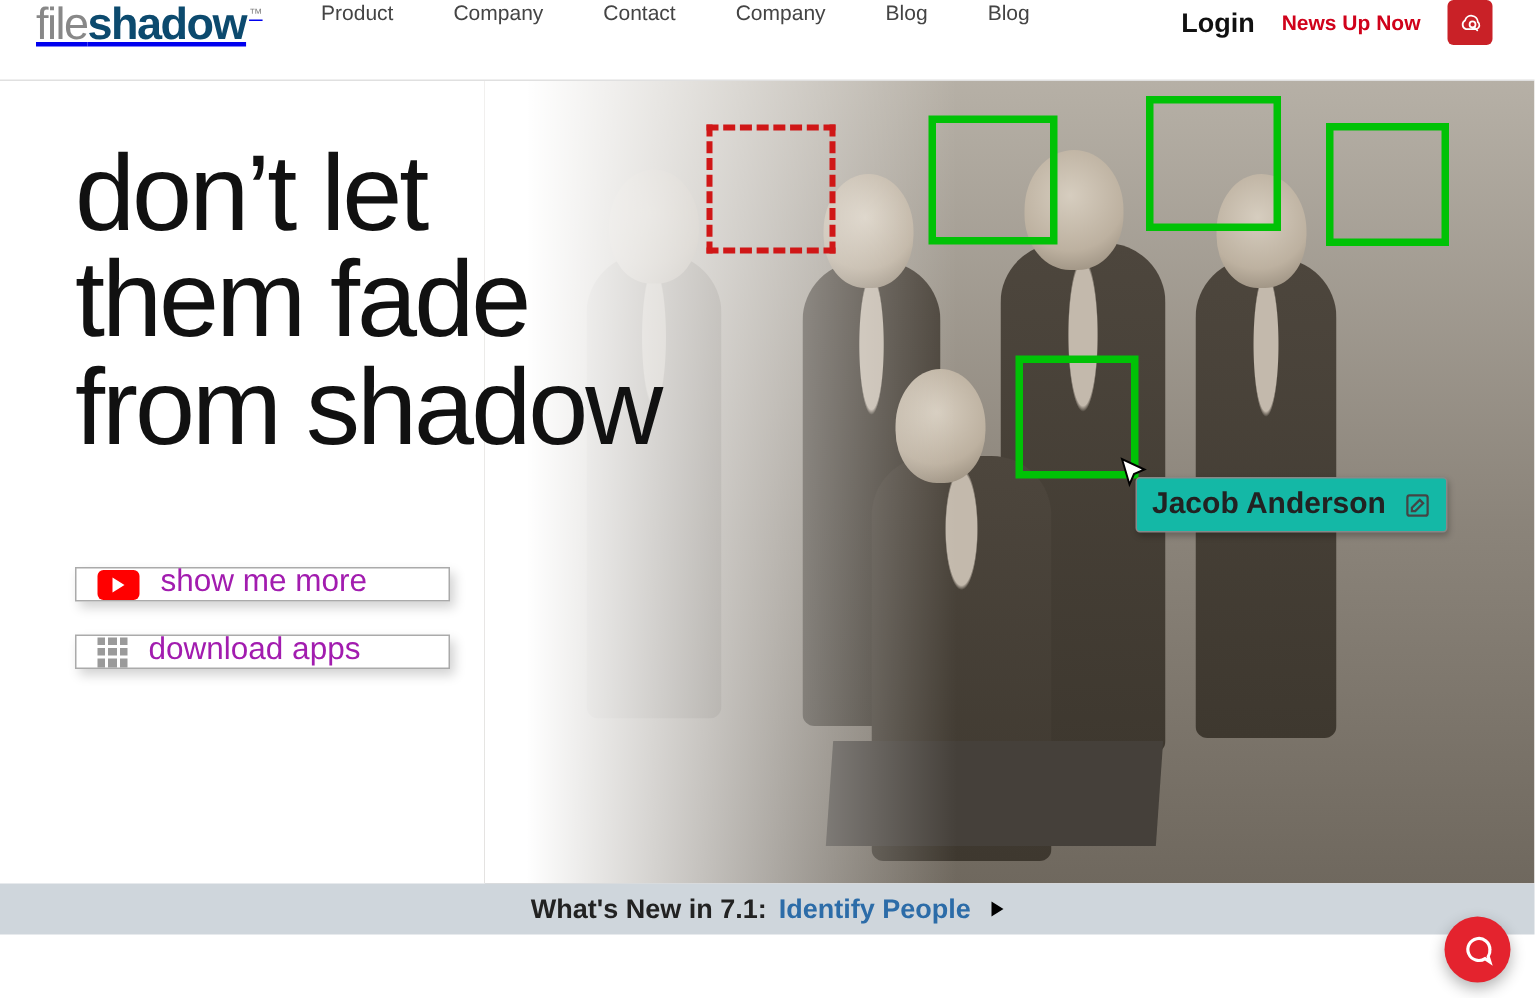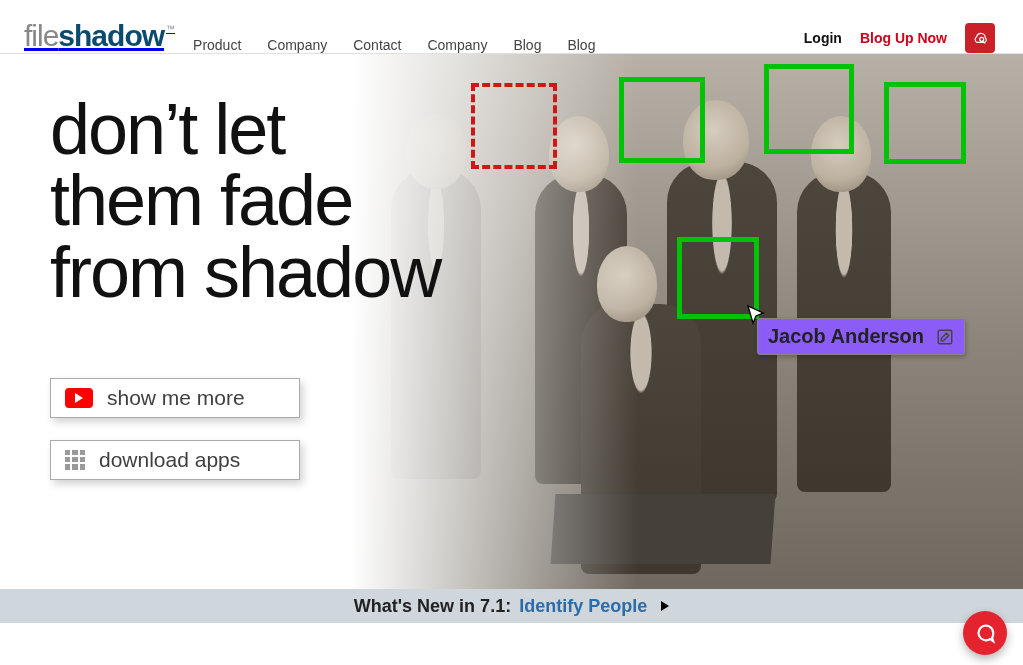--- a/index.html
+++ b/index.html
@@ -6,29 +6,29 @@
     --brand-red:#c92127;
     --signup:#d0021b;
     --greenbox:#00c206;
     --banner-bg:#cfd6dc;
     --chat:#e4232e;
   }
   *{box-sizing:border-box;margin:0;padding:0}
   body{font-family:Helvetica,Arial,sans-serif;color:#333;background:#fff;width:1023px;height:665px;overflow:hidden;position:relative}
 
   
-  header{position:relative;height:54px;border-bottom:1px solid #e0e0e0;background:#fff;display:flex;align-items:flex-end;padding:0 28px 0 24px;z-index:10}
+  header{position:relative;height:54px;border-bottom:1px solid #e0e0e0;background:#fff;display:flex;align-items:flex-start;padding:0 28px 0 24px;z-index:10}
   .logo{display:flex;align-items:baseline;font-family:Helvetica,Arial,sans-serif;font-weight:400}
   .logo .file{font-size:30px;color:#888;letter-spacing:-1px}
   .logo .shadow{font-size:30px;color:#0c4a6e;font-weight:700;letter-spacing:-1px}
   .logo .tm{font-size:9px;color:#888;position:relative;top:-14px;left:2px}
-  nav.mainnav{display:flex;gap:26px;margin-left:20px}
+  nav.mainnav{display:flex;gap:40px;margin-left:41px}
   nav.mainnav a{font-size:14px;color:#444;text-decoration:none}
   .header-right{margin-left:auto;display:flex;align-items:center;gap:18px}
-  .login{font-size:14px;font-weight:700;color:#111;text-decoration:none}
+  .login{font-size:18px;font-weight:700;color:#111;text-decoration:none}
   .signup{font-size:14px;font-weight:600;color:var(--signup);text-decoration:none}
   .search-btn{width:30px;height:30px;border-radius:4px;background:var(--brand-red);display:flex;align-items:center;justify-content:center}
   .search-btn svg{width:19px;height:19px;fill:#fff}
 
   
   .hero{position:relative;height:535px}
   .hero-photo{position:absolute;right:0;top:0;width:700px;height:535px;overflow:hidden}
   .fade-overlay{position:absolute;inset:0;background:linear-gradient(90deg,#fff 0%,#fff 4%,rgba(255,255,255,0) 45%)}
 
   
@@ -51,28 +51,28 @@
   .face-box{position:absolute;border:5px solid var(--greenbox)}
   
   #fb-a{left:619px;top:23px;width:86px;height:86px}
   #fb-b{left:764px;top:10px;width:90px;height:90px}
   #fb-c{left:884px;top:28px;width:82px;height:82px}
   #fb-d{left:677px;top:183px;width:82px;height:82px}
   .dotted-box{position:absolute;left:471px;top:29px;width:86px;height:86px;border:4px dashed #d01717}
 
   
   .cursor{position:absolute;left:744px;top:250px;width:24px;height:24px}
-  .nametag{position:absolute;left:757px;top:264px;background:#8b5cf6;border:1px solid #888;border-radius:3px;padding:6px 10px;display:flex;align-items:center;gap:12px;font-size:20px;font-weight:600;color:#222;box-shadow:1px 2px 4px rgba(0,0,0,.25)}
+  .nametag{position:absolute;left:757px;top:264px;background:#14b8a6;border:1px solid #888;border-radius:3px;padding:6px 10px;display:flex;align-items:center;gap:12px;font-size:20px;font-weight:600;color:#222;box-shadow:1px 2px 4px rgba(0,0,0,.25)}
   .nametag svg{width:18px;height:18px;stroke:#444;fill:none;stroke-width:2}
 
   
   .hero-copy{position:absolute;left:50px;top:40px;z-index:5}
   h1{font-family:Liberation Sans, sans-serif;font-weight:400;color:#111;font-size:72px;line-height:.99;letter-spacing:-2px}
   .ctas{margin-top:70px;display:flex;flex-direction:column;gap:22px;width:250px}
-  .cta{height:40px;border:1px solid #aaa;background:#fff;display:flex;align-items:center;gap:14px;padding:0 14px;font-size:21px;color:#404040;cursor:pointer;box-shadow:3px 4px 8px rgba(0,0,0,.18)}
+  .cta{height:23px;border:1px solid #aaa;background:#fff;display:flex;align-items:flex-end;gap:14px;padding:0 14px;font-size:21px;color:#a21caf;cursor:pointer;box-shadow:3px 4px 8px rgba(0,0,0,.18)}
   .yt-icon{width:28px;height:20px;border-radius:4px;background:#ff0000;display:flex;align-items:center;justify-content:center}
   .yt-icon::after{content:"";border-left:8px solid #fff;border-top:5px solid transparent;border-bottom:5px solid transparent}
   .grid-icon{width:20px;height:20px;display:grid;grid-template-columns:repeat(3,1fr);grid-template-rows:repeat(3,1fr);gap:2px}
   .grid-icon span{background:#9a9a9a}
 
   
   .news{position:absolute;left:0;right:0;top:589px;height:34px;background:var(--banner-bg);display:flex;align-items:center;justify-content:center;font-size:18px;color:#222;gap:8px}
   .news a{color:#2c6ca8;font-weight:600;text-decoration:none}
   .tri{width:0;height:0;border-left:8px solid #000;border-top:5px solid transparent;border-bottom:5px solid transparent;margin-left:6px}
 
@@ -94,21 +94,21 @@
     <a href="#">Product</a>
     <a href="#">Company</a>
     <a href="#">Contact</a>
     <a href="#">Company</a>
     <a href="#">Blog</a>
     <a href="#">Blog</a>
   </nav>
 
   <div class="header-right">
     <a class="login" href="#">Login</a>
-    <a class="signup" href="#">Blog Up Now</a>
+    <a class="signup" href="#">News Up Now</a>
     <a class="search-btn" href="#">
       <svg viewBox="0 0 24 24">
         <path d="M18 11a5.5 5.5 0 0 0-10.8-1.3A4 4 0 0 0 8 17h9a3.5 3.5 0 0 0 1-6zM11 13a2.5 2.5 0 1 1 5 0 2.5 2.5 0 0 1-5 0zm4.3 2.7 2.2 2.2" stroke="#fff" stroke-width="1.5" fill="none" stroke-linecap="round"></path>
       </svg>
     </a>
   </div>
 </header>
 
 <section class="hero">
 

